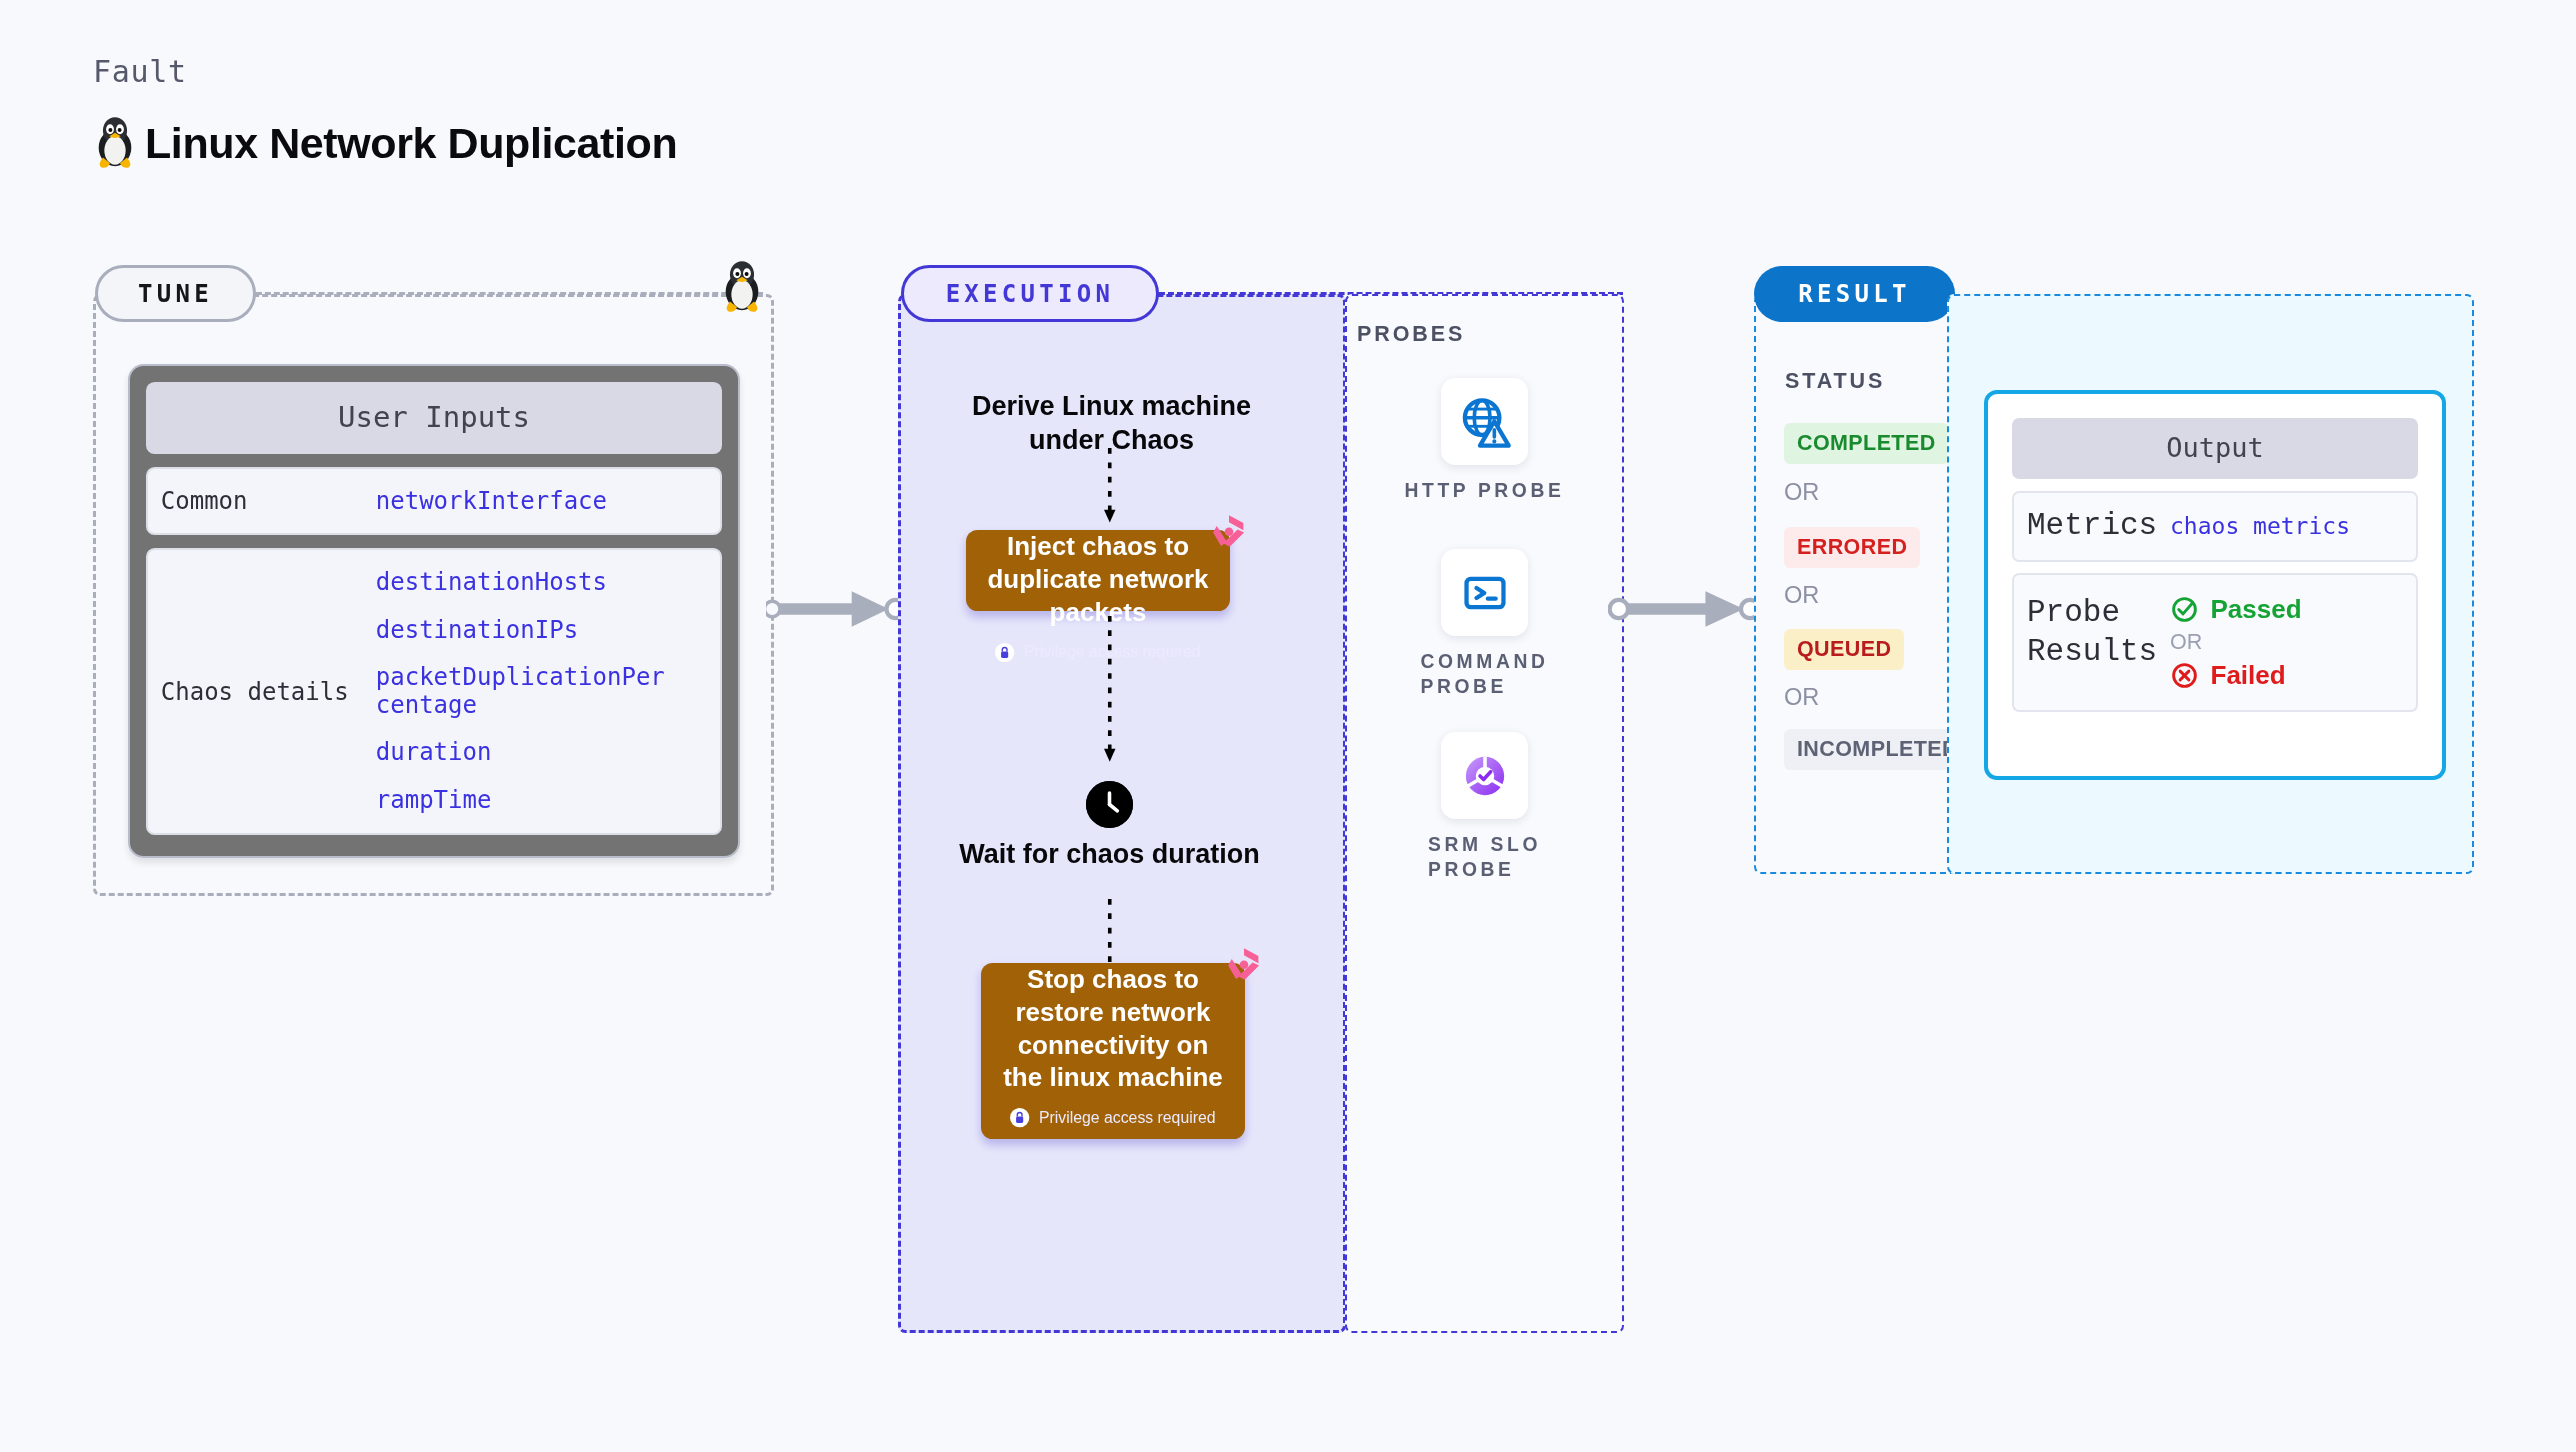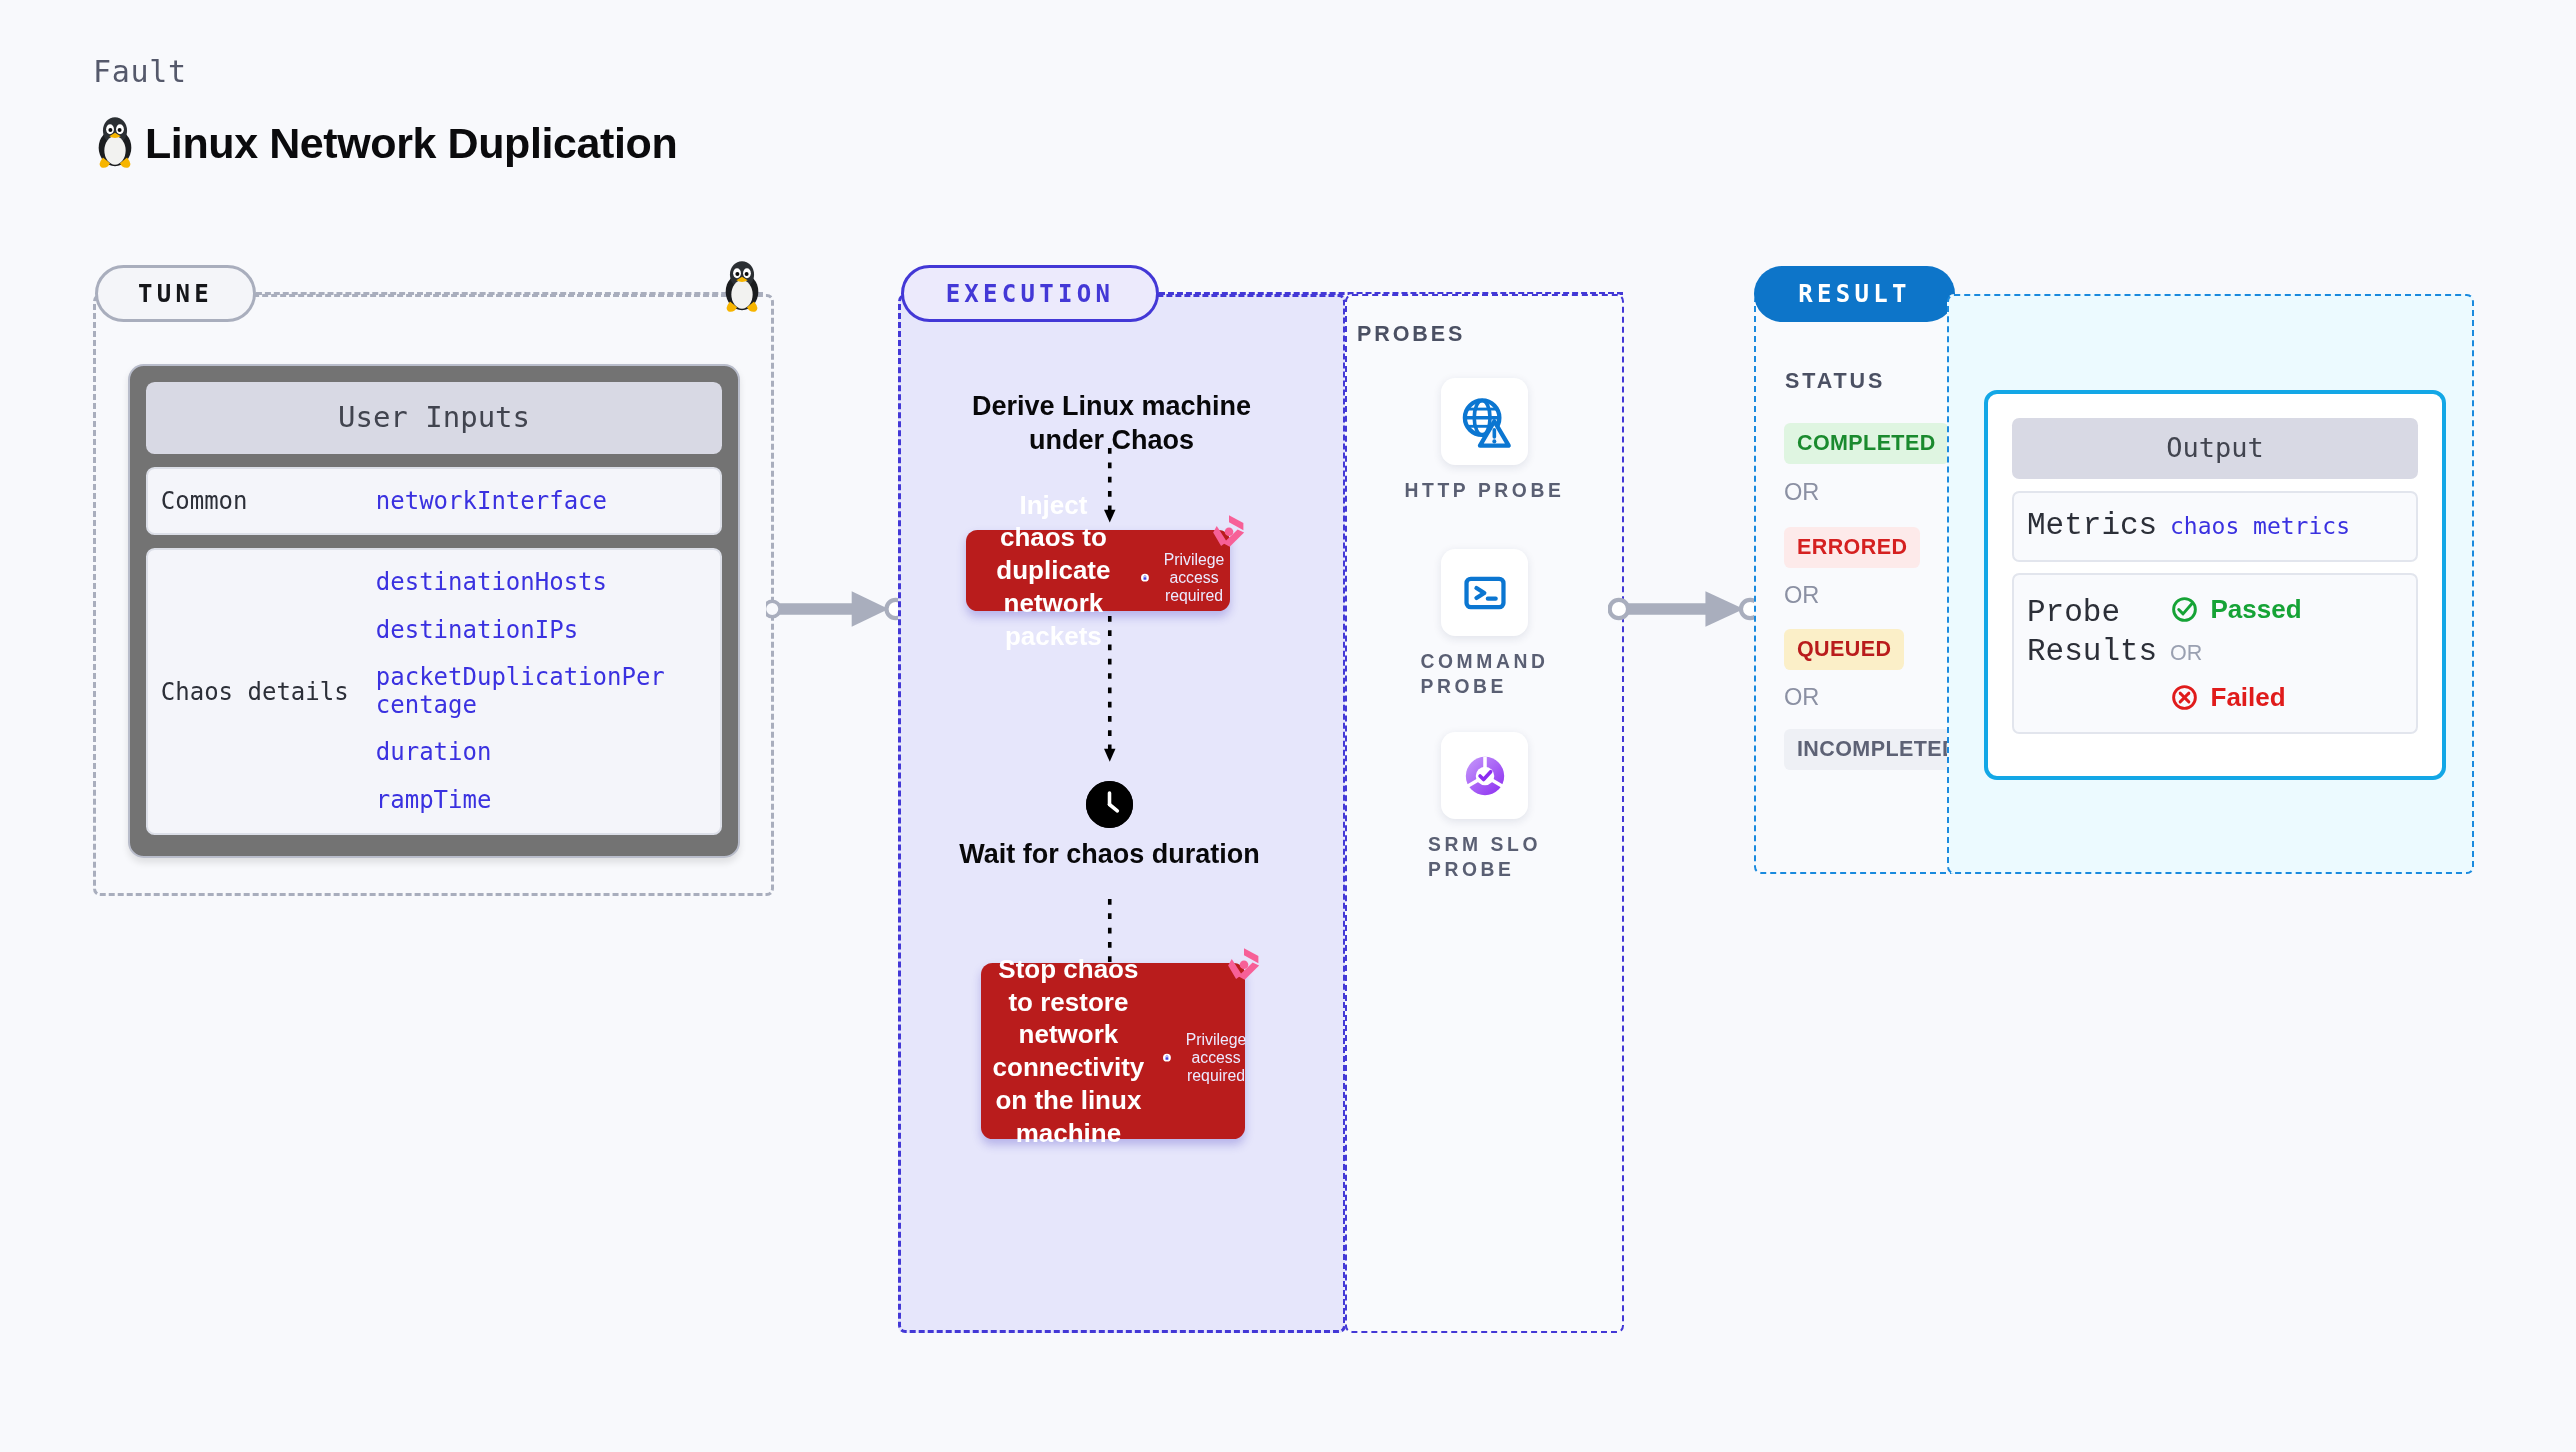--- a/index.html
+++ b/index.html
@@ -90,23 +90,23 @@
   }
   .exec-dash-line {
     position: absolute; left: 1150px; top: 292px; width: 473px; height: 0;
     border-top: 3.6px dashed #4338d6;
   }
   .step-title {
     position: absolute; text-align: center; font-weight: bold;
     font-size: 27px; color: #08080a; line-height: 1.25; width: 315px;
   }
   .purple-box {
-    position: absolute; background: #b91c1c; border-radius: 11.5px;
+    position: absolute; background: #a16207; border-radius: 11.5px;
     box-shadow: 0 5.7px 10px rgba(60,50,190,0.28);
-    display: flex; align-items: center; justify-content: center;
+    display: flex; flex-direction: column; align-items: center; 
     color: #ffffff; text-align: center;
   }
   .purple-box .pb-title { font-weight: bold; font-size: 26px; line-height: 1.26; padding: 0 18.6px; }
   .priv-row { display: flex; align-items: center; gap: 9.3px; margin-top: 14.3px; }
   .priv-row .priv-text { font-size: 15.8px; color: #eceaff; }
   .pinwheel { position: absolute; right: -17px; top: -17px; }
 
   .dotted-arrow { position: absolute; }
 
   .clock {
@@ -179,21 +179,21 @@
     border-radius: 7.2px; display: flex; align-items: center; padding: 14.3px 13px;
   }
   .out-label {
     font-family: Liberation Mono, monospace;
     font-size: 31px; color: #2c2f38; width: 143px; flex: 0 0 143px; line-height: 1.25;
   }
   .out-metric {
     font-family: "DejaVu Sans Mono", monospace;
     font-size: 23px; color: #3a31e0;
   }
-  .pr-col { display: flex; flex-direction: column; gap: 16px; }
+  .pr-col { display: flex; flex-direction: column; gap: 5px; }
   .pr-row { display: flex; align-items: center; gap: 11.5px; }
   .pr-pass { color: #16a336; font-weight: bold; font-size: 26px; }
   .pr-fail { color: #e01b1b; font-weight: bold; font-size: 26px; }
   .pr-or { color: #9aa0b1; font-size: 21.5px; }
 
   
   .conn { position: absolute; }
 </style>
 </head>
 <body>

